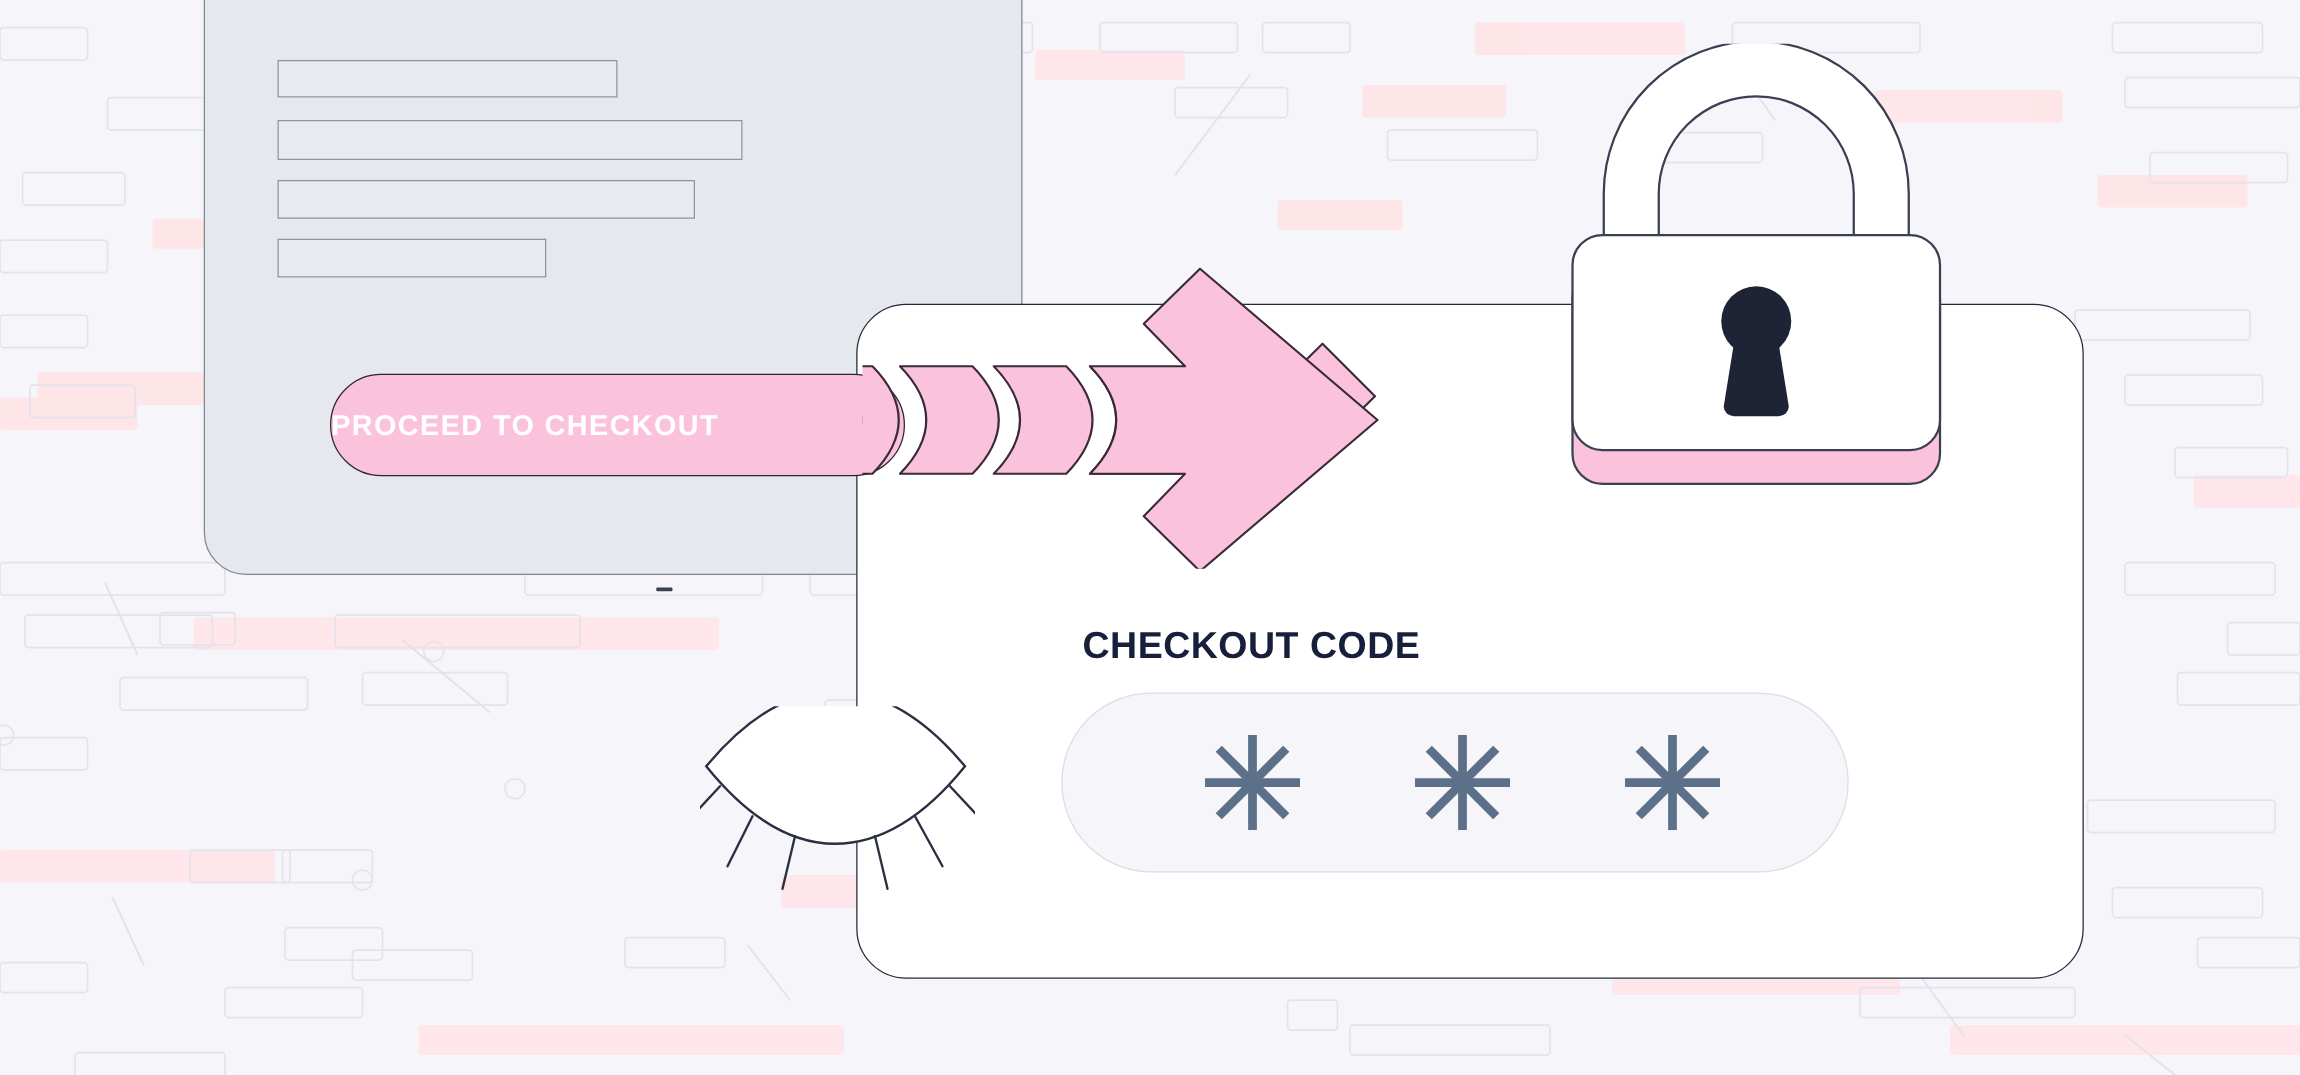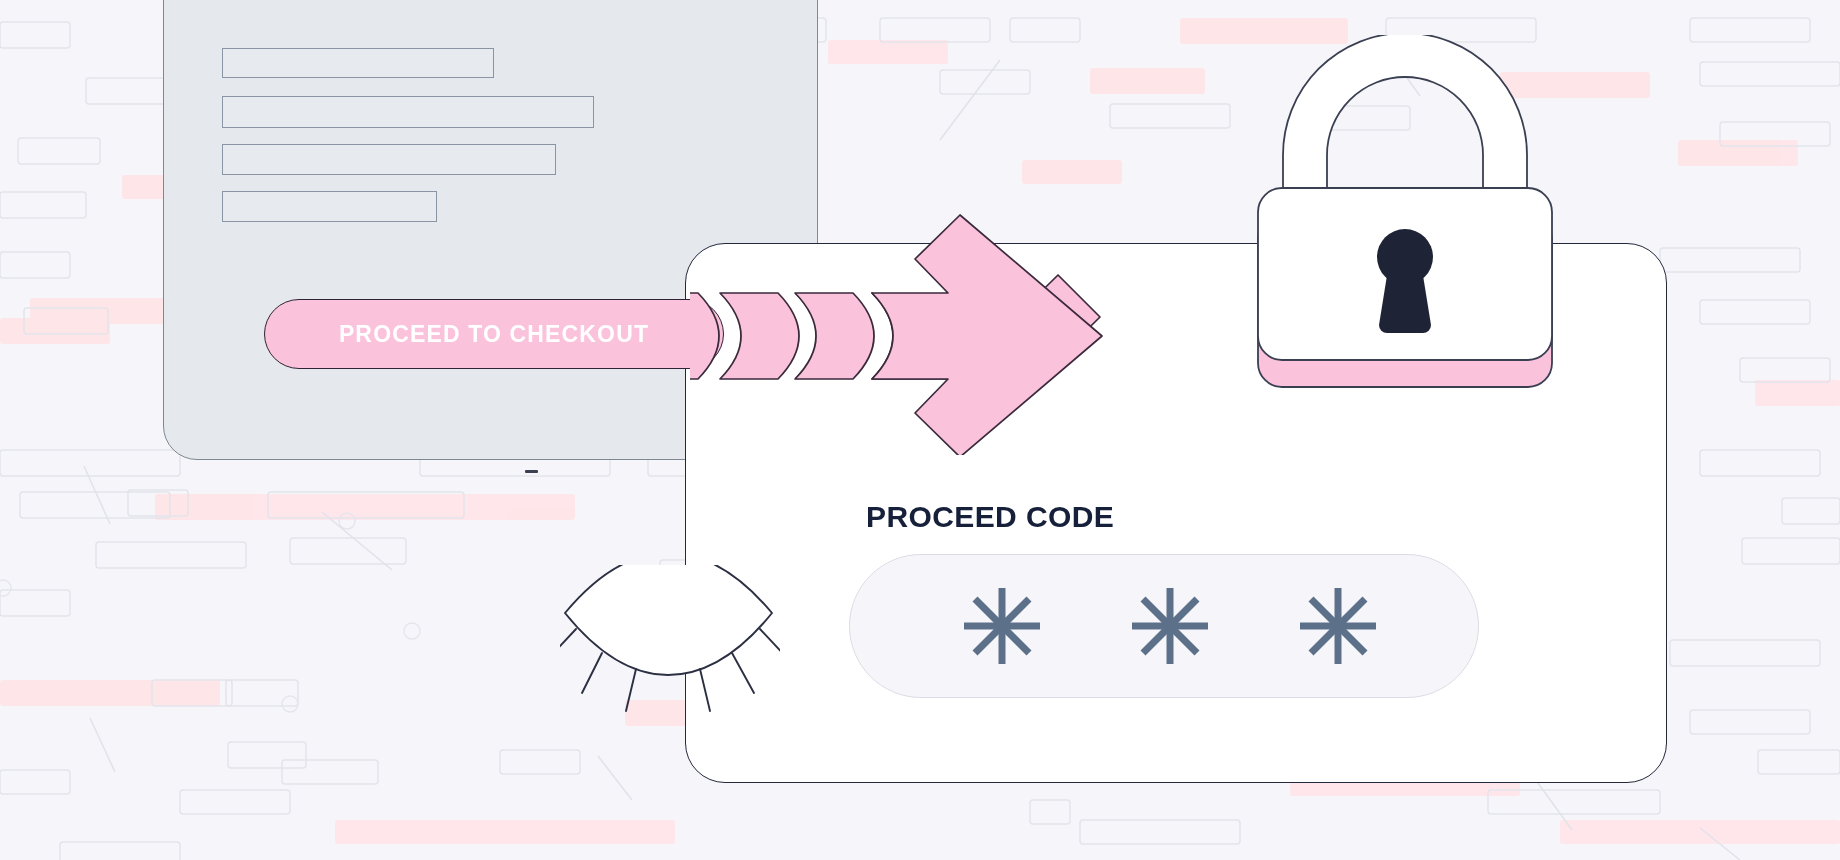--- a/index.html
+++ b/index.html
@@ -36,26 +36,26 @@
     left:685px;top:243px;width:982px;height:540px;
     background:#FFFFFF;
     border:1.7px solid #23283A;
     border-radius:40px;
     box-sizing:border-box;
   }
 
   
   .cta{
     position:absolute;
-    left:264px;top:299px;width:460px;height:70px;
+    left:264px;top:299px;width:460px;height:82px;
     background:#FBC2DC;
     border:1.7px solid #2E2336;
     border-radius:41px;
     box-sizing:border-box;
-    display:flex;align-items:center;justify-content:center;
+    display:flex;align-items:center;justify-content:flex-start;
     z-index:7;
   }
   .cta-label{
     color:#FFFFFF;
     font-size:23px;
     font-weight:bold;
     letter-spacing:1.15px;
     white-space:nowrap;
     -webkit-font-smoothing:antialiased;
   }
@@ -258,21 +258,21 @@
     <g stroke="#2B2F42" stroke-width="1.9" stroke-linecap="round">
       <line x1="16" y1="64" x2="-12" y2="94"></line>
       <line x1="42" y1="88" x2="22" y2="128"></line>
       <line x1="76" y1="104" x2="66" y2="146"></line>
       <line x1="140" y1="104" x2="150" y2="146"></line>
       <line x1="172" y1="88" x2="194" y2="128"></line>
       <line x1="200" y1="64" x2="228" y2="94"></line>
     </g>
   </svg>
 
-  <div class="sec-label">PROCEED CODE</div>
+  <div class="sec-label">CHECKOUT CODE</div>
 
   <div class="code-input">
     <div class="dots">
       <svg class="ast" viewBox="0 0 84 84">
         <g stroke="#5C7089" stroke-width="7" stroke-linecap="butt">
           <line x1="42" y1="4" x2="42" y2="80"></line>
           <line x1="4" y1="42" x2="80" y2="42"></line>
           <line x1="15" y1="15" x2="69" y2="69"></line>
           <line x1="69" y1="15" x2="15" y2="69"></line>
         </g>

